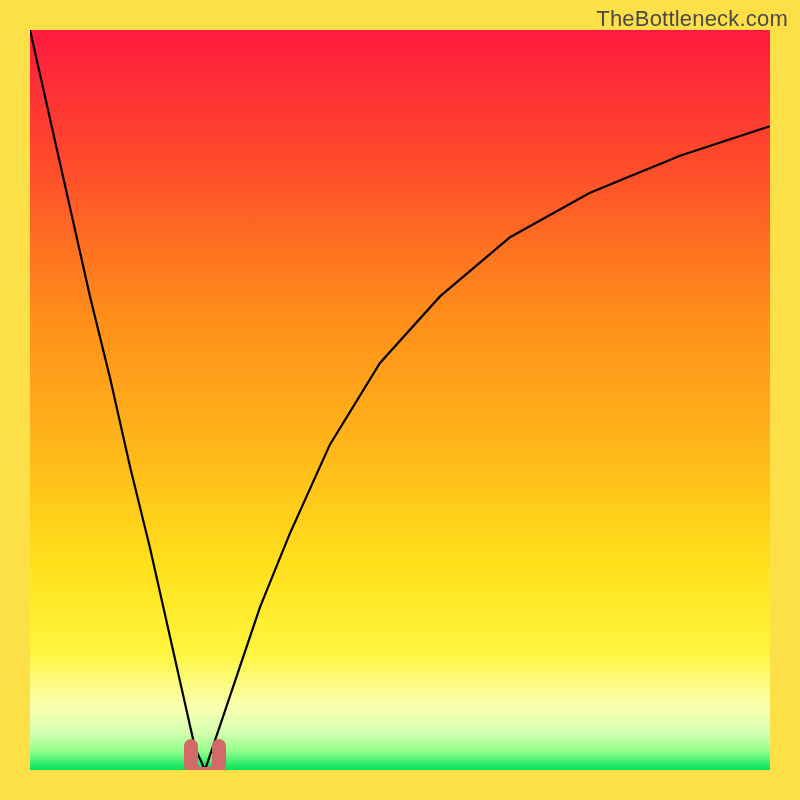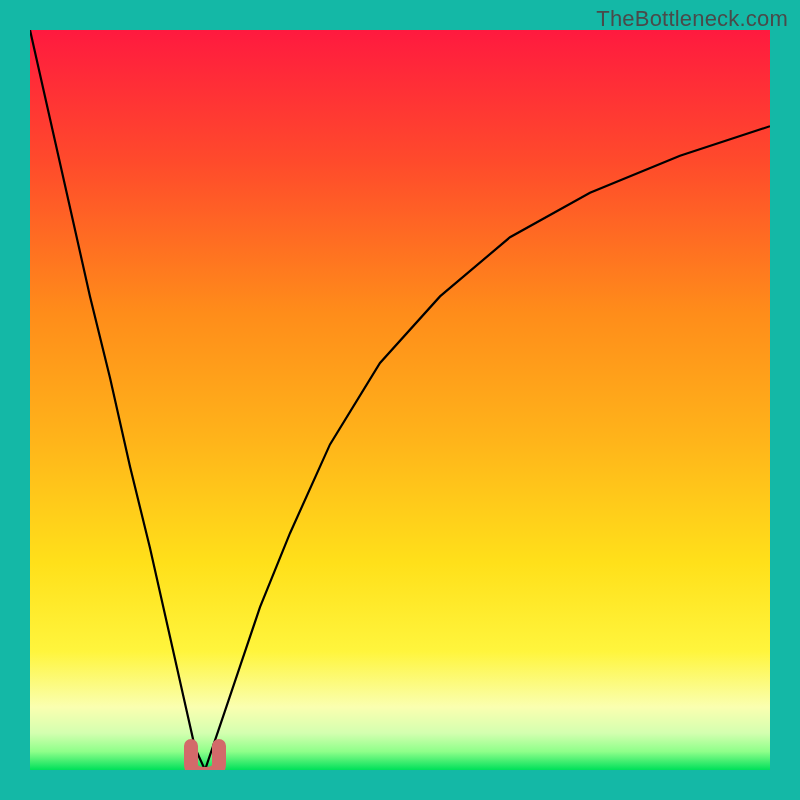--- a/index.html
+++ b/index.html
@@ -8,21 +8,21 @@
     width: 800px;
     height: 800px;
     background: #000;
     overflow: hidden;
     font-family: Arial, Helvetica, sans-serif;
   }
   .frame {
     position: absolute;
     top: 0; left: 0;
     width: 800px; height: 800px;
-    background: #14b8a6;
+    background: #fde047;
   }
   .plot-area {
     position: absolute;
     top: 30px;
     left: 30px;
     width: 740px;
     height: 740px;
     overflow: hidden;
   }
   .watermark {

